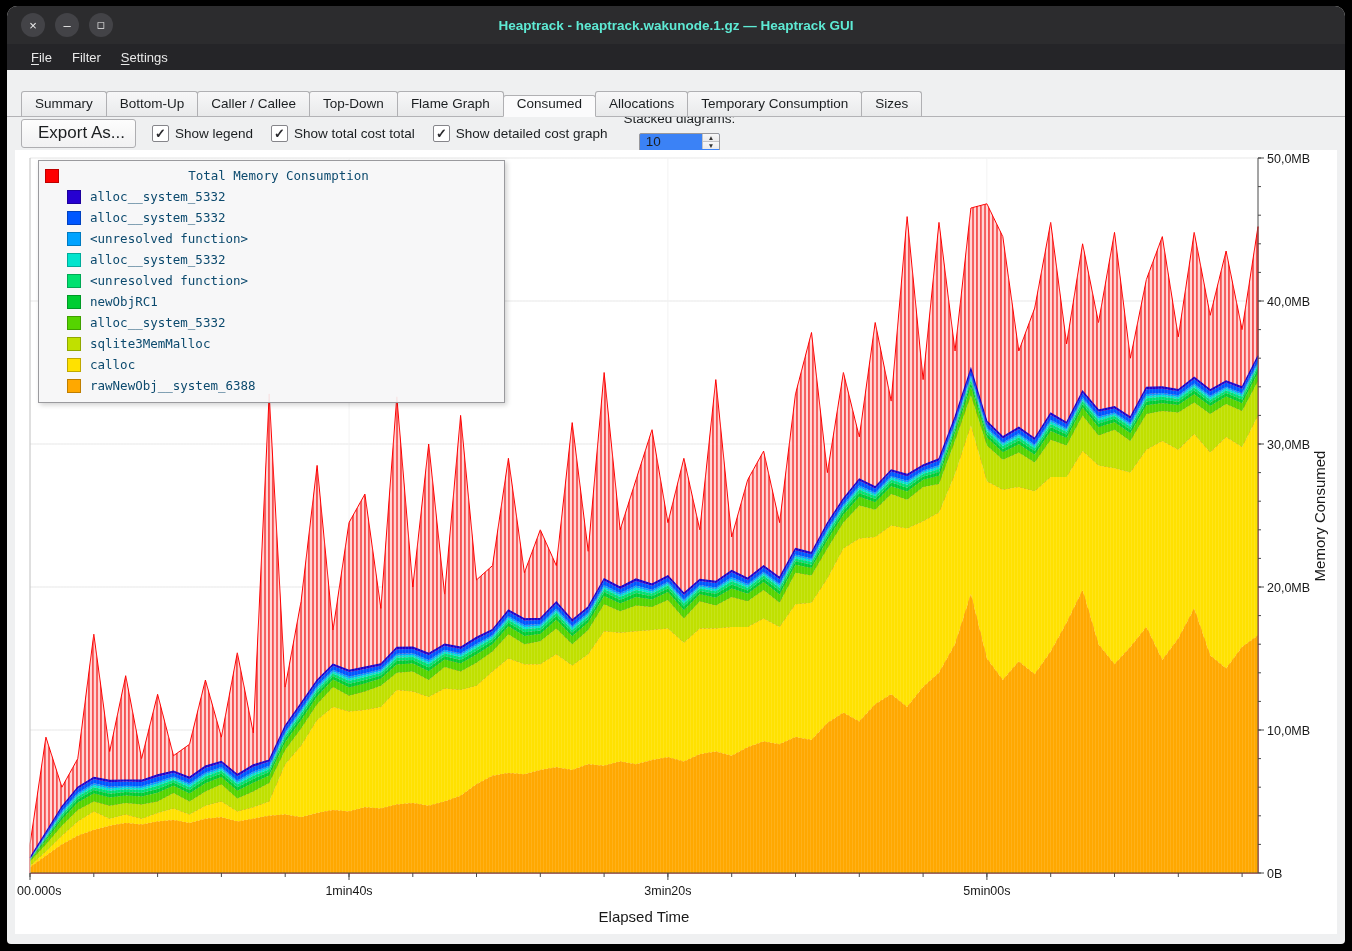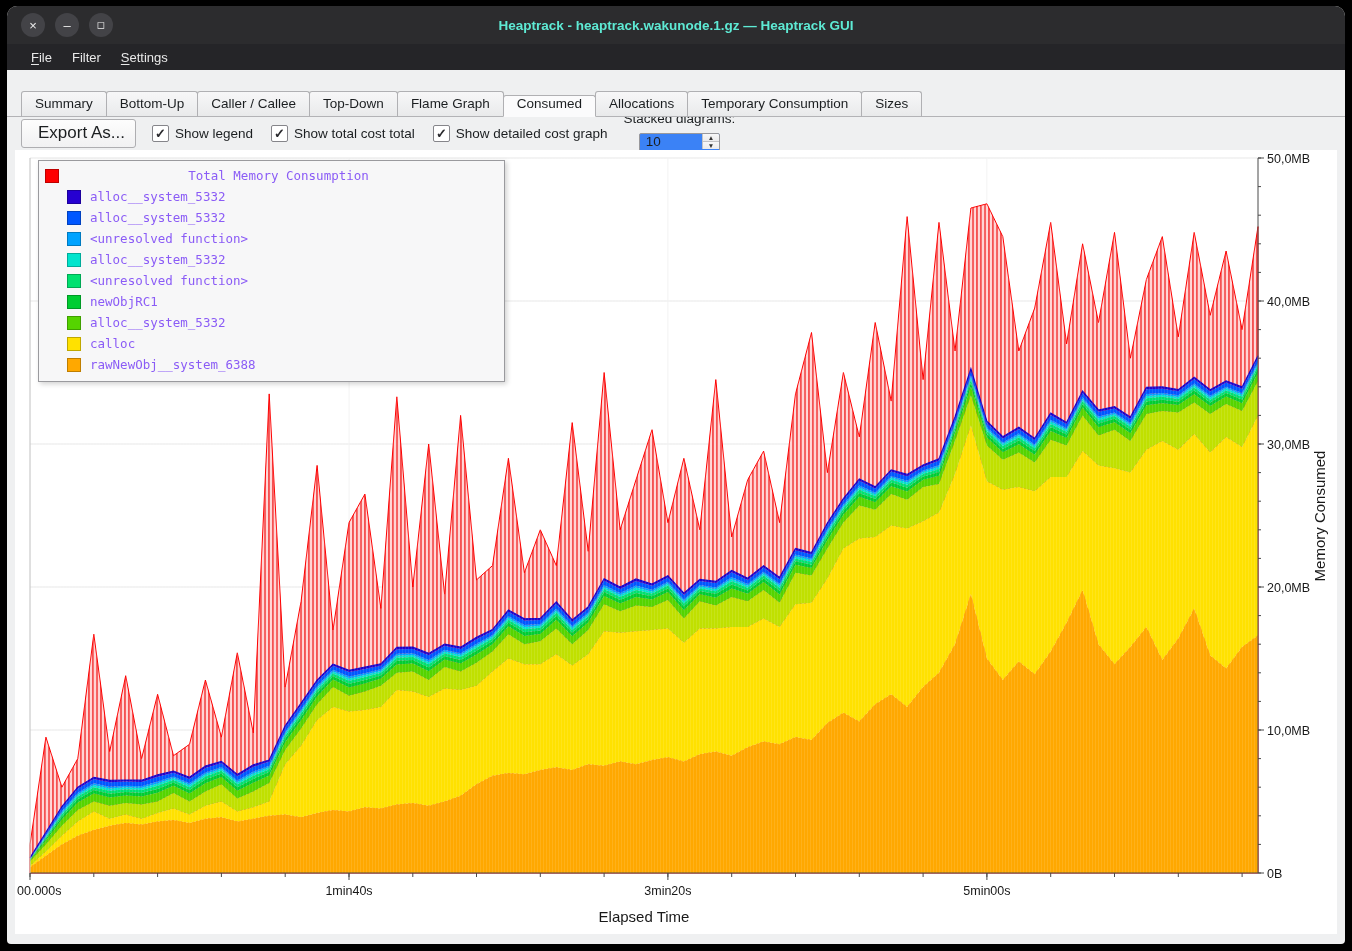--- a/index.html
+++ b/index.html
@@ -47,21 +47,21 @@
   .spin .arrows{display:flex;flex-direction:column;border-left:1px solid #c2c2c5;width:16px;}
   .spin .arrows div{flex:1;display:flex;align-items:center;justify-content:center;
                     font-size:6.5px;color:#333;background:linear-gradient(#f7f7f8,#ebebec);}
   .spin .arrows div:first-child{border-bottom:1px solid #c2c2c5;}
   
   .chart-wrap{margin:0 8px;width:1322px;height:784px;background:#ffffff;position:relative;flex:0 0 auto;}
   #chart-svg{position:absolute;left:0;top:0;}
   .legend{position:absolute;left:23px;top:10px;width:467px;background:rgba(246,246,247,0.93);
           border:1px solid #9a9a9e;box-shadow:2px 2px 5px rgba(0,0,0,0.18);
           padding:4px 6px 6px 6px;box-sizing:border-box;
-          font-family:"DejaVu Sans Mono","Liberation Mono",monospace;font-size:12.5px;color:#8b5cf6;}
+          font-family:"DejaVu Sans Mono","Liberation Mono",monospace;font-size:12.5px;color:#0c4a6e;}
   .legend-title-row{display:flex;align-items:center;height:21px;}
   .legend-title{flex:1;text-align:center;}
   .legend-row{display:flex;align-items:center;height:21px;gap:9px;padding-left:22px;}
   .swatch{width:14px;height:14px;flex:0 0 auto;border:1px solid rgba(0,0,0,0.25);box-sizing:border-box;}
 </style>
 </head>
 <body>
 
 <div class="window">
 
@@ -258,20 +258,24 @@
           </div>
           <div class="legend-row">
             <span class="swatch" style="background: rgb(0, 205, 50);"></span>
             <span>newObjRC1</span>
           </div>
           <div class="legend-row">
             <span class="swatch" style="background: rgb(85, 212, 0);"></span>
             <span>alloc__system_5332</span>
           </div>
           <div class="legend-row">
+            <span class="swatch" style="background: rgb(192, 224, 0);"></span>
+            <span>sqlite3MemMalloc</span>
+          </div>
+          <div class="legend-row">
             <span class="swatch" style="background: rgb(255, 225, 0);"></span>
             <span>calloc</span>
           </div>
           <div class="legend-row">
             <span class="swatch" style="background: rgb(255, 168, 0);"></span>
             <span>rawNewObj__system_6388</span>
           </div>
         </div>
     </div>
   </div>

